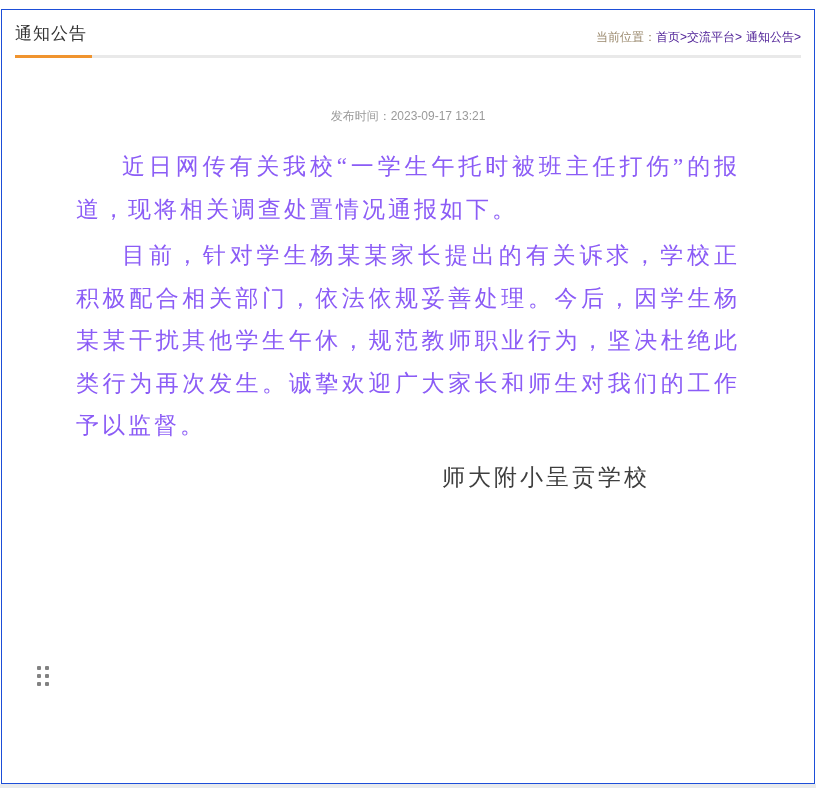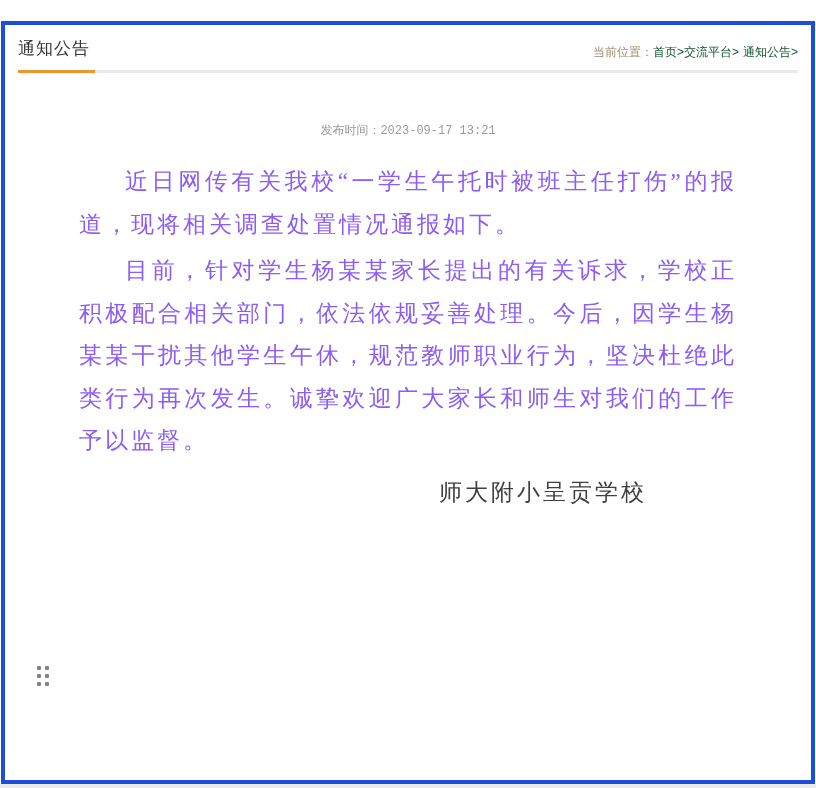--- a/index.html
+++ b/index.html
@@ -3,42 +3,41 @@
 <meta charset="utf-8">
 <style>
   * { margin: 0; padding: 0; box-sizing: border-box; }
   html, body { width: 816px; height: 788px; background: #ffffff; overflow: hidden; }
   body { font-family: "Liberation Sans", sans-serif; position: relative; }
 
   .card {
     position: absolute;
     left: 1px; right: 1px; top: 9px; bottom: 4px;
     background: #ffffff;
-    border: 4px solid #1d4ed8;
+    border: 1px solid #1d4ed8;
     overflow: hidden;
-    margin-top: 12px;
   }
 
   
   .card-header { padding: 13px 13px 0 13px; }
   .header-row { display: flex; align-items: flex-end; justify-content: space-between; }
   .section-title {
     font-size: 17px;
     line-height: 22px;
     color: #333333;
     font-weight: 400;
     letter-spacing: 1px;
   }
   .breadcrumb {
     font-size: 12px;
     color: #9b8a6e;
     line-height: 16px;
     white-space: nowrap;
   }
-  .breadcrumb .crumb { color: #14532d; text-decoration: none; cursor: pointer; }
+  .breadcrumb .crumb { color: #4c1d95; text-decoration: none; cursor: pointer; }
   .breadcrumb .crumb-gap { margin-left: 4px; text-align: center; }
   .header-rule { margin-top: 10px; height: 3px; background: #e9e9e9; position: relative; }
   .header-rule .accent {
     position: absolute; left: 0; top: 0; height: 3px; width: 77px;
     background: #f0942e;
   }
 
   
   .article { padding: 34px 74px 0 74px; }
   .article-title {
@@ -49,21 +48,20 @@
     line-height: 32px;
     color: #3d3d3d;
     letter-spacing: 3px;
   }
   .article-meta {
     margin-top: 16px;
     text-align: center;
     font-size: 12px;
     line-height: 16px;
     color: #9a9a9a;
-    font-family: Liberation Mono, monospace;
   }
   .article-body {
     margin-top: 22px;
     font-family: "Liberation Serif", serif;
     font-size: 23px;
     line-height: 42.5px;
     letter-spacing: 3px;
     color: #8b5cf6;
     text-align: justify;
   }

